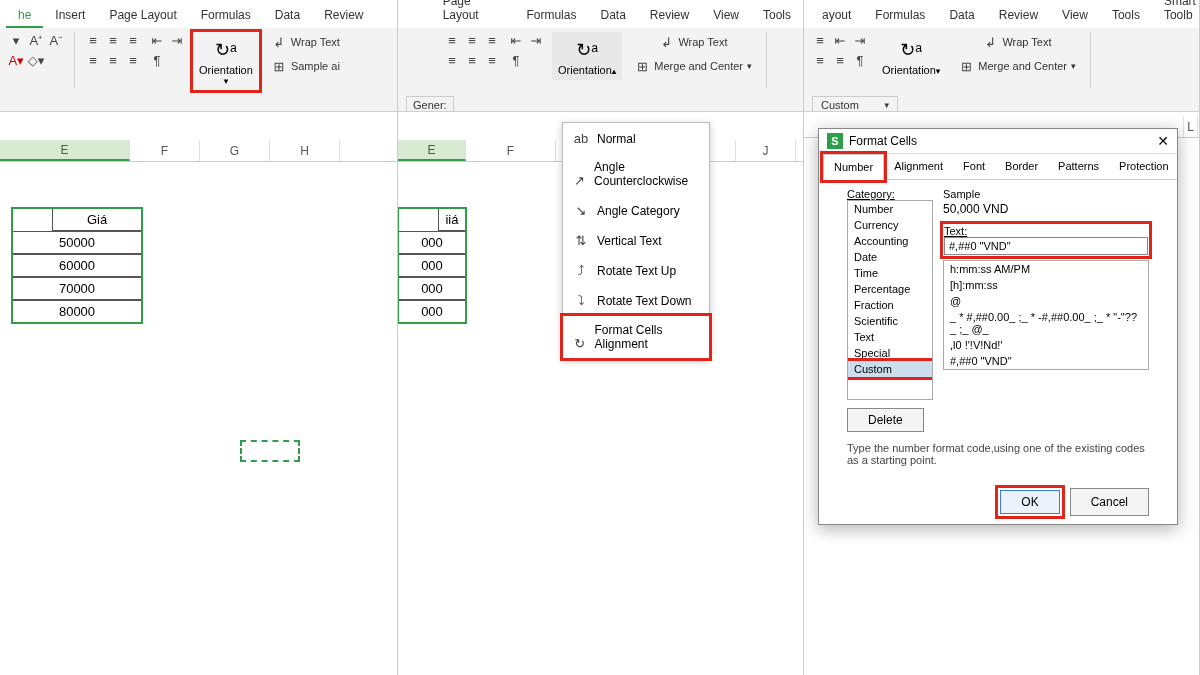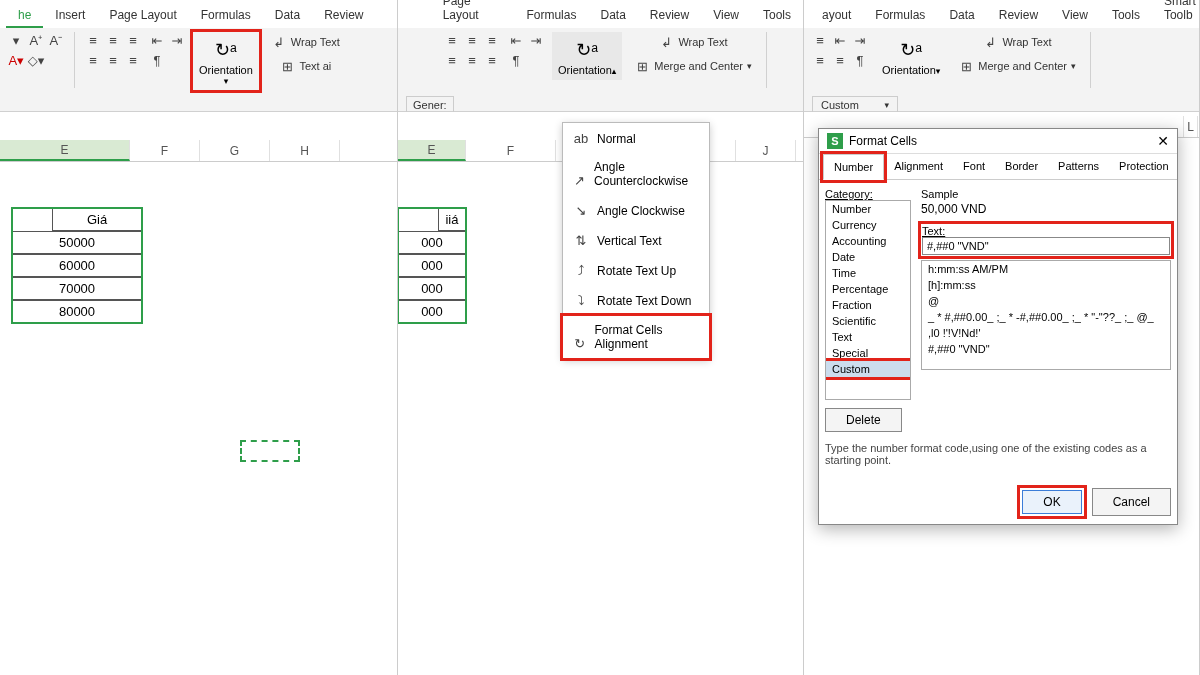--- a/index.html
+++ b/index.html
@@ -44,21 +44,21 @@
   .dd-sep { height:1px; background:#e0e0e0; margin:0; }
 
   
   .dialog { position:absolute; background:#fff; border:1px solid #888; box-shadow:0 4px 16px rgba(0,0,0,.3); width:360px; font-size:12px; }
   .dlg-title { display:flex; align-items:center; padding:4px 8px; border-bottom:1px solid #ddd; gap:6px; }
   .dlg-title .logo { width:16px; height:16px; background:#2e9e4a; color:#fff; display:flex; align-items:center; justify-content:center; font-size:11px; font-weight:bold; }
   .dlg-close { margin-left:auto; cursor:pointer; font-size:14px; }
   .dlg-tabs { display:flex; border-bottom:1px solid #ccc; padding:0 4px; }
   .dlg-tab { padding:6px 10px; font-size:11px; cursor:pointer; }
   .dlg-tab.active { border:1px solid #ccc; border-bottom:1px solid #fff; margin-bottom:-1px; background:#fff; }
-  .dlg-body { padding:8px 6px; }
+  .dlg-body { padding:8px 28px; }
   .catlist { width:86px; height:200px; border:1px solid #aaa; overflow-y:auto; font-size:11px; }
   .catlist div { padding:2px 6px; cursor:pointer; }
   .catlist div.sel { background:#cde; }
   .typeinput { width:100%; border:1px solid #888; padding:2px 4px; font-size:11px; }
   .typelist { width:100%; height:110px; border:1px solid #aaa; overflow-y:auto; font-size:11px; margin-top:4px;}
   .typelist div { padding:2px 6px; cursor:pointer; }
   .dlg-btn { padding:4px 20px; border:1px solid #888; background:#f4f4f4; cursor:pointer; font-size:12px; }
   .dlg-btn.primary { border:1px solid #3b7dd8; background:#eaf2fb; }
   .hint { font-size:11px; color:#444; margin-top:10px; }
 
@@ -115,21 +115,21 @@
       <span>Orientation</span>
         <span style="font-size:9px">▾</span>
     </div>
     <div class="group">
       <div class="row btn">
         <span class="icon-sm">↲</span>
         <span>Wrap Text</span>
       </div>
       <div class="row btn">
         <span class="icon-sm">⊞</span>
-        <span>Text ai</span>
+        <span>Sample ai</span>
       </div>
     </div>
   </div>
 
   <div class="grid-area">
     <div style="height:28px"></div>
     <div class="colheaders">
       <div class="colh sel" style="width:130px">E</div>
       <div class="colh" style="width:70px">F</div>
       <div class="colh" style="width:70px">G</div>
@@ -240,21 +240,21 @@
       <div class="dd-item">
           <span class="icon-sm">ab</span>
           <span>Normal</span>
         </div>
       <div class="dd-item">
           <span class="icon-sm">↗</span>
           <span>Angle Counterclockwise</span>
         </div>
       <div class="dd-item">
           <span class="icon-sm">↘</span>
-          <span>Angle Clockwise</span>
+          <span>Angle Category</span>
         </div>
       <div class="dd-item">
           <span class="icon-sm">⇅</span>
           <span>Vertical Text</span>
         </div>
       <div class="dd-item">
           <span class="icon-sm">⤴</span>
           <span>Rotate Text Up</span>
         </div>
       <div class="dd-item">

